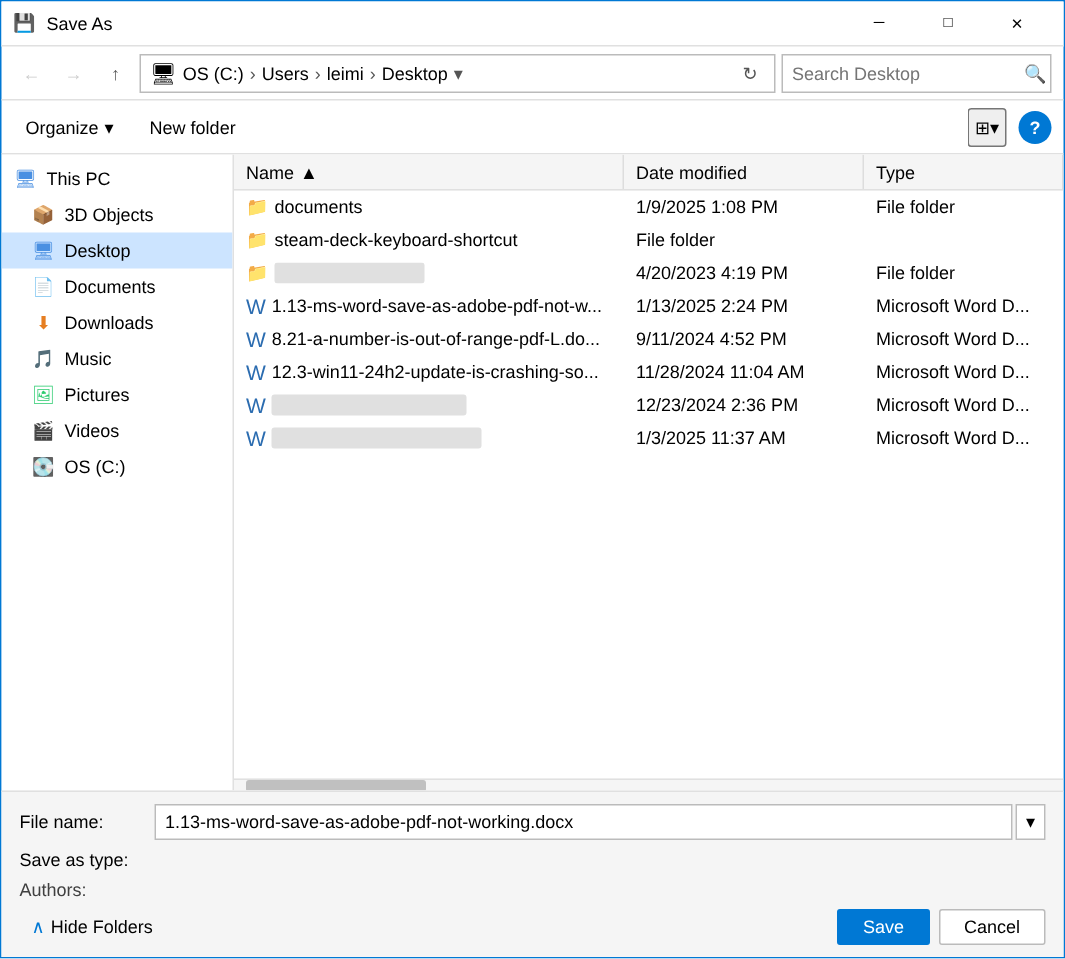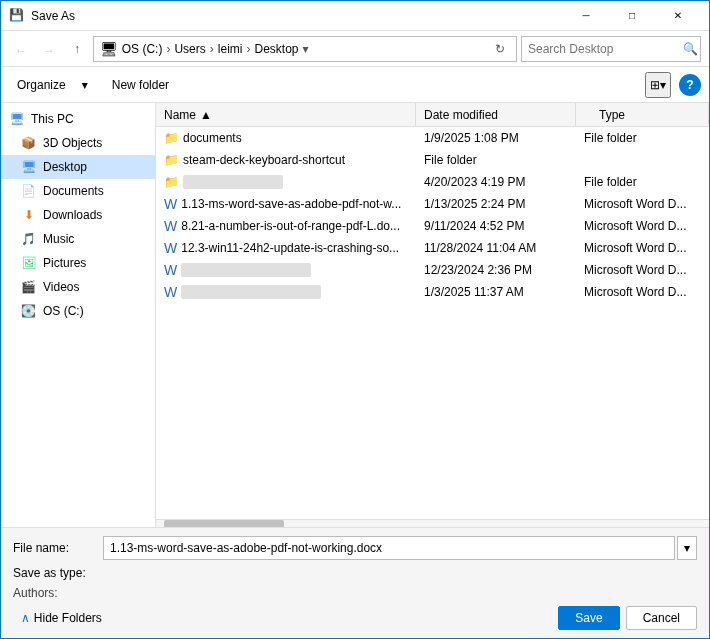--- a/index.html
+++ b/index.html
@@ -22,41 +22,41 @@
     .address-path { display: flex; align-items: center; gap: 2px; flex: 1; }
     .path-segment { color: #000; cursor: pointer; }
     .path-arrow { color: #555; margin: 0 2px; }
     .address-refresh { width: 20px; height: 20px; display: flex; align-items: center; justify-content: center; color: #555; cursor: pointer; }
     .search-box { width: 180px; height: 26px; border: 1px solid #bbb; display: flex; align-items: center; padding: 0 6px; background: #fff; }
     .search-box input { border: none; outline: none; flex: 1; font-size: 12px; background: transparent; }
     .search-icon { color: #555; }
 
     
     .toolbar { height: 36px; display: flex; align-items: center; padding: 0 8px; gap: 8px; border-bottom: 1px solid #e0e0e0; flex-shrink: 0; }
-    .toolbar-btn { height: 26px; padding: 0 8px; display: flex; align-items: center; gap: 16px; cursor: pointer; border: none; background: transparent; font-size: 12px; border-radius: 2px; }
+    .toolbar-btn { height: 26px; padding: 0 8px; display: flex; align-items: center; gap: 4px; cursor: pointer; border: none; background: transparent; font-size: 12px; border-radius: 2px; }
     .view-btn { width: 26px; height: 26px; display: flex; align-items: center; justify-content: center; cursor: pointer; margin-left: auto; }
     .help-btn { width: 22px; height: 22px; border-radius: 50%; background: #0078d4; color: #fff; display: flex; align-items: center; justify-content: center; font-weight: bold; cursor: pointer; font-size: 12px; margin-left: 4px; }
 
     
     .main { display: flex; flex: 1; overflow: hidden; }
 
     
     .sidebar { width: 155px; flex-shrink: 0; border-right: 1px solid #e0e0e0; overflow-y: auto; padding: 4px 0; background: #fff; }
     .sidebar-item { height: 24px; display: flex; align-items: center; padding: 0 8px; cursor: pointer; gap: 6px; color: #000; }
     .sidebar-item.selected { background: #cce4ff; }
     .sidebar-icon { width: 16px; height: 16px; flex-shrink: 0; display: flex; align-items: center; justify-content: center; }
     .sidebar-label { font-size: 12px; }
 
     
     .file-area { flex: 1; display: flex; flex-direction: column; overflow: hidden; background: #fff; }
     .file-header { display: flex; align-items: center; padding: 0; border-bottom: 1px solid #e0e0e0; flex-shrink: 0; height: 24px; background: #f5f5f5; }
     .col-header { display: flex; align-items: center; padding: 0 8px; color: #000; cursor: pointer; border-right: 1px solid #ddd; height: 100%; }
     .col-name { flex: 0 0 260px; }
     .col-date { flex: 0 0 160px; }
-    .col-type { flex: 1; margin-left: 15px; }
+    .col-type { flex: 1; }
     .file-row { display: flex; align-items: center; height: 22px; padding: 0; cursor: pointer; }
     .file-cell { padding: 0 8px; overflow: hidden; text-overflow: ellipsis; white-space: nowrap; }
     .file-cell.name { flex: 0 0 260px; display: flex; align-items: center; gap: 4px; }
     .file-cell.date { flex: 0 0 160px; }
     .file-cell.type { flex: 1; }
 
     
     .bottom { background: #f5f5f5; border-top: 1px solid #e0e0e0; padding: 8px 12px; flex-shrink: 0; }
     .form-row { display: flex; align-items: center; margin-bottom: 6px; }
     .form-label { width: 90px; text-align: left; padding-right: 8px; font-size: 12px; color: #000; }

